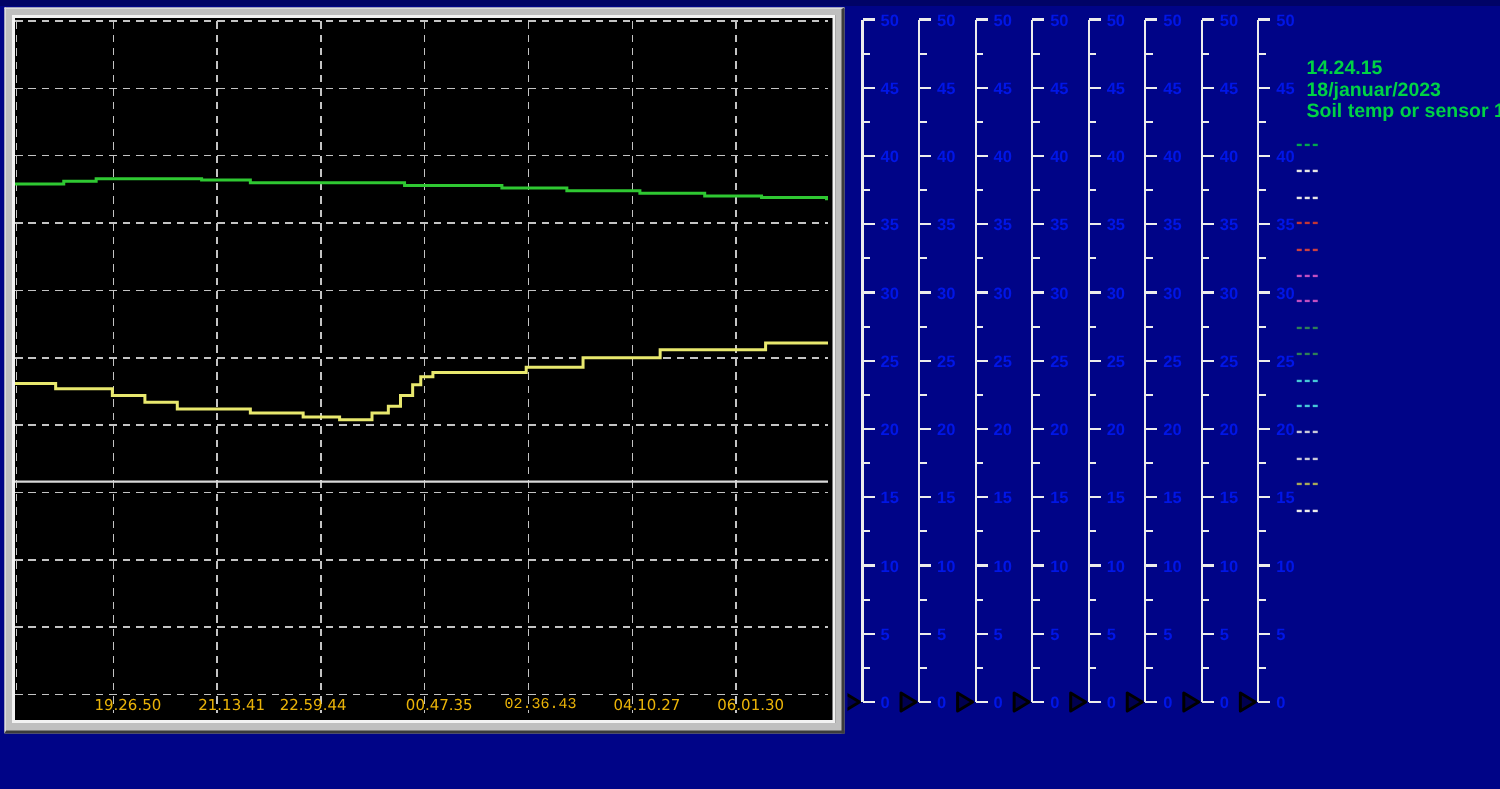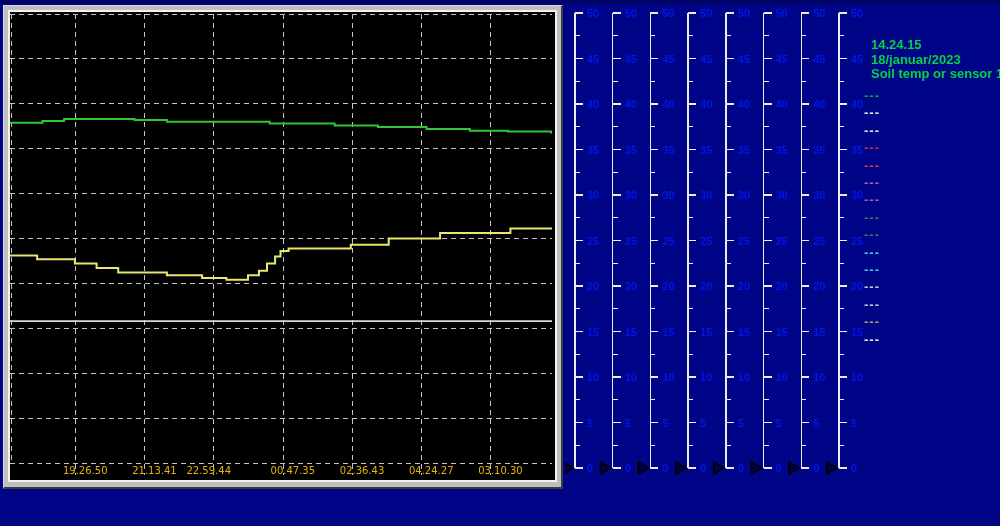--- a/index.html
+++ b/index.html
@@ -68,23 +68,23 @@
         <line stroke="#c4c4c4" stroke-width="1" stroke-dasharray="5 4" shape-rendering="crispEdges" x1="480.70000000000005" y1="2" x2="480.70000000000005" y2="463"></line>
         <path d="M 0.0 309.1 L 541.0 309.1 H 542" fill="none" stroke="#d9d9d9" stroke-width="1.6"></path>
         <path d="M 0.0 243.6 H 27.1 V 247.2 H 64.9 V 251.6 H 86.6 V 256.1 H 108.2 V 260.6 H 156.9 V 263.3 H 192.1 V 266.0 H 216.4 V 267.8 H 238.0 V 263.3 H 248.9 V 258.8 H 257.0 V 251.6 H 265.1 V 244.5 H 270.5 V 239.1 H 278.6 V 236.4 H 340.8 V 232.8 H 378.7 V 226.5 H 430.1 V 221.1 H 500.4 V 216.6 H 541.0 V 216.6 H 542" fill="none" stroke="#e8e86e" stroke-width="2"></path>
         <path d="M 0.0 110.7 H 32.5 V 108.9 H 54.1 V 107.1 H 124.4 V 108.0 H 156.9 V 109.8 H 259.7 V 111.6 H 324.6 V 113.4 H 367.9 V 115.1 H 416.6 V 116.9 H 459.8 V 118.7 H 497.7 V 119.6 H 541.0 V 120.5 H 542" fill="none" stroke="#2fc832" stroke-width="2"></path>
       </svg>
     <div class="x-labels" id="x-labels">
         <span style="left: 27.5px;">19.26.50</span>
         <span style="left: 96.7px;">21.13.41</span>
         <span style="left: 151px;">22.59.44</span>
         <span style="left: 235.1px;">00.47.35</span>
-        <span style="left: 304.3px;">02.36.43</span>
-        <span style="left: 373.5px;">04.24.27</span>
-        <span style="left: 442.7px;">03.10.30</span>
+        <span style="left: 304.3px; font-family: Liberation Mono, monospace;">02.36.43</span>
+        <span style="left: 373.5px;">04.10.27</span>
+        <span style="left: 442.7px;">06.01.30</span>
       </div>
   </div>
 </div>
 
 <svg class="scales-svg" id="scales-svg" width="435" height="485" viewBox="0 0 435 485">
     <g>
       <line x1="10" y1="13" x2="10" y2="468" stroke="#ececec" stroke-width="1.4" shape-rendering="crispEdges"></line>
       <line x1="10" y1="13" x2="18" y2="13" stroke="#ececec" stroke-width="1.4" shape-rendering="crispEdges"></line>
       <text x="22" y="17" fill="#0016e6" class="scale-num">50</text>
       <line x1="10" y1="35.75" x2="15" y2="35.75" stroke="#ececec" stroke-width="1.2" shape-rendering="crispEdges"></line>

